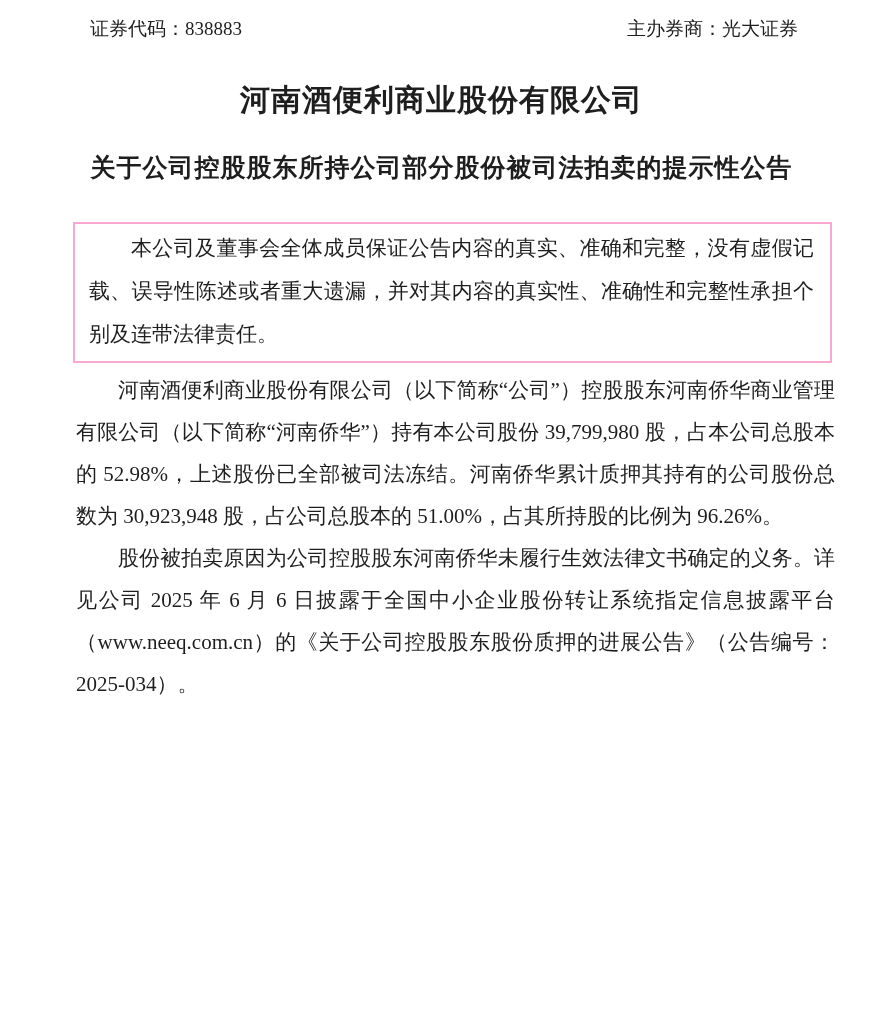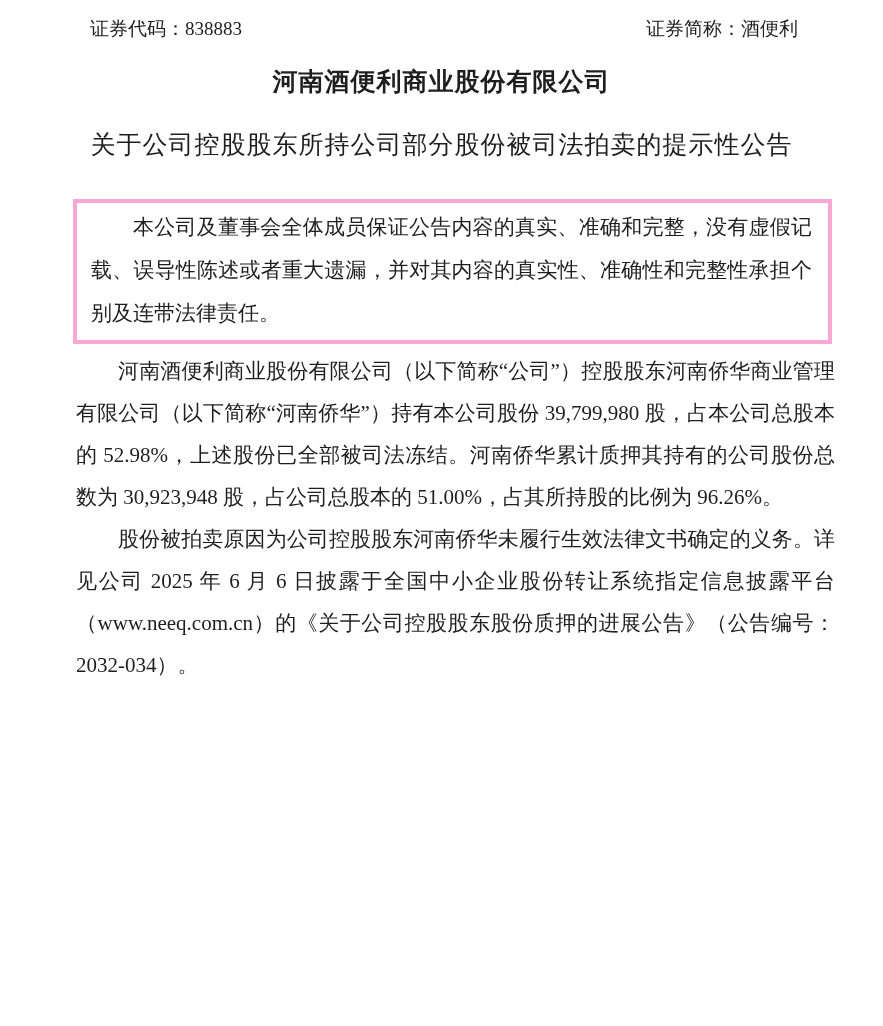--- a/index.html
+++ b/index.html
@@ -16,36 +16,36 @@
   .doc-header {
     display: flex;
     justify-content: space-between;
     padding: 16px 85px 0 90px;
     font-size: 19px;
     line-height: 25px;
     white-space: nowrap;
   }
   .doc-header .pair { display: inline-block; }
   .title-company {
-    margin-top: 24px;
+    margin-top: 39px;
     text-align: center;
-    font-size: 25px;
+    font-size: 30px;
     font-weight: 700;
     letter-spacing: 1px;
   }
   .title-announcement {
     margin-top: 30px;
     text-align: center;
     font-size: 25px;
-    font-weight: 400;
+    font-weight: 700;
     letter-spacing: 1px;
   }
   .disclaimer-box {
     margin: 38px 51px 0 73px;
-    border: 4px solid #f9a8d4;
+    border: 2px solid #f9a8d4;
     padding: 3px 16px 5px 14px;
     font-size: 21px;
     line-height: 43px;
     text-align: justify;
     text-indent: 2em;
     box-sizing: border-box;
   }
   .section-heading {
     margin: 48px 48px 0 76px;
     font-size: 22px;
@@ -59,30 +59,30 @@
   }
   .body-text p { margin: 0; text-indent: 2em; }
 </style>
 </head>
 <body>
 
 <div class="page">
 
   <div class="doc-header">
     <span class="pair"><span>证券代码：</span><span>838883</span></span>
-    <span class="pair"><span>证券简称：</span><span>酒便利</span></span>
+    <span class="pair"><span>主办券商：</span><span>光大证券</span></span>
   </div>
 
   <div class="title-company">河南酒便利商业股份有限公司</div>
 
   <div class="title-announcement">关于公司控股股东所持公司部分股份被司法拍卖的提示性公告</div>
 
   <div class="disclaimer-box">
     <span>本公司及董事会全体成员保证公告内容的真实、准确和完整，没有虚假记载、误导性陈述或者重大遗漏，并对其内容的真实性、准确性和完整性承担个别及连带法律责任。</span>
   </div>
 
 
   <div class="body-text">
     <p>河南酒便利商业股份有限公司（以下简称“公司”）控股股东河南侨华商业管理有限公司（以下简称“河南侨华”）持有本公司股份 39,799,980 股，占本公司总股本的 52.98%，上述股份已全部被司法冻结。河南侨华累计质押其持有的公司股份总数为 30,923,948 股，占公司总股本的 51.00%，占其所持股的比例为 96.26%。</p>
-    <p>股份被拍卖原因为公司控股股东河南侨华未履行生效法律文书确定的义务。详见公司 2025 年 6 月 6 日披露于全国中小企业股份转让系统指定信息披露平台（www.neeq.com.cn）的《关于公司控股股东股份质押的进展公告》（公告编号：2032-034）。</p>
+    <p>股份被拍卖原因为公司控股股东河南侨华未履行生效法律文书确定的义务。详见公司 2025 年 6 月 6 日披露于全国中小企业股份转让系统指定信息披露平台（www.neeq.com.cn）的《关于公司控股股东股份质押的进展公告》（公告编号：2025-034）。</p>
   </div>
 
 </div>
 
 </body></html>

